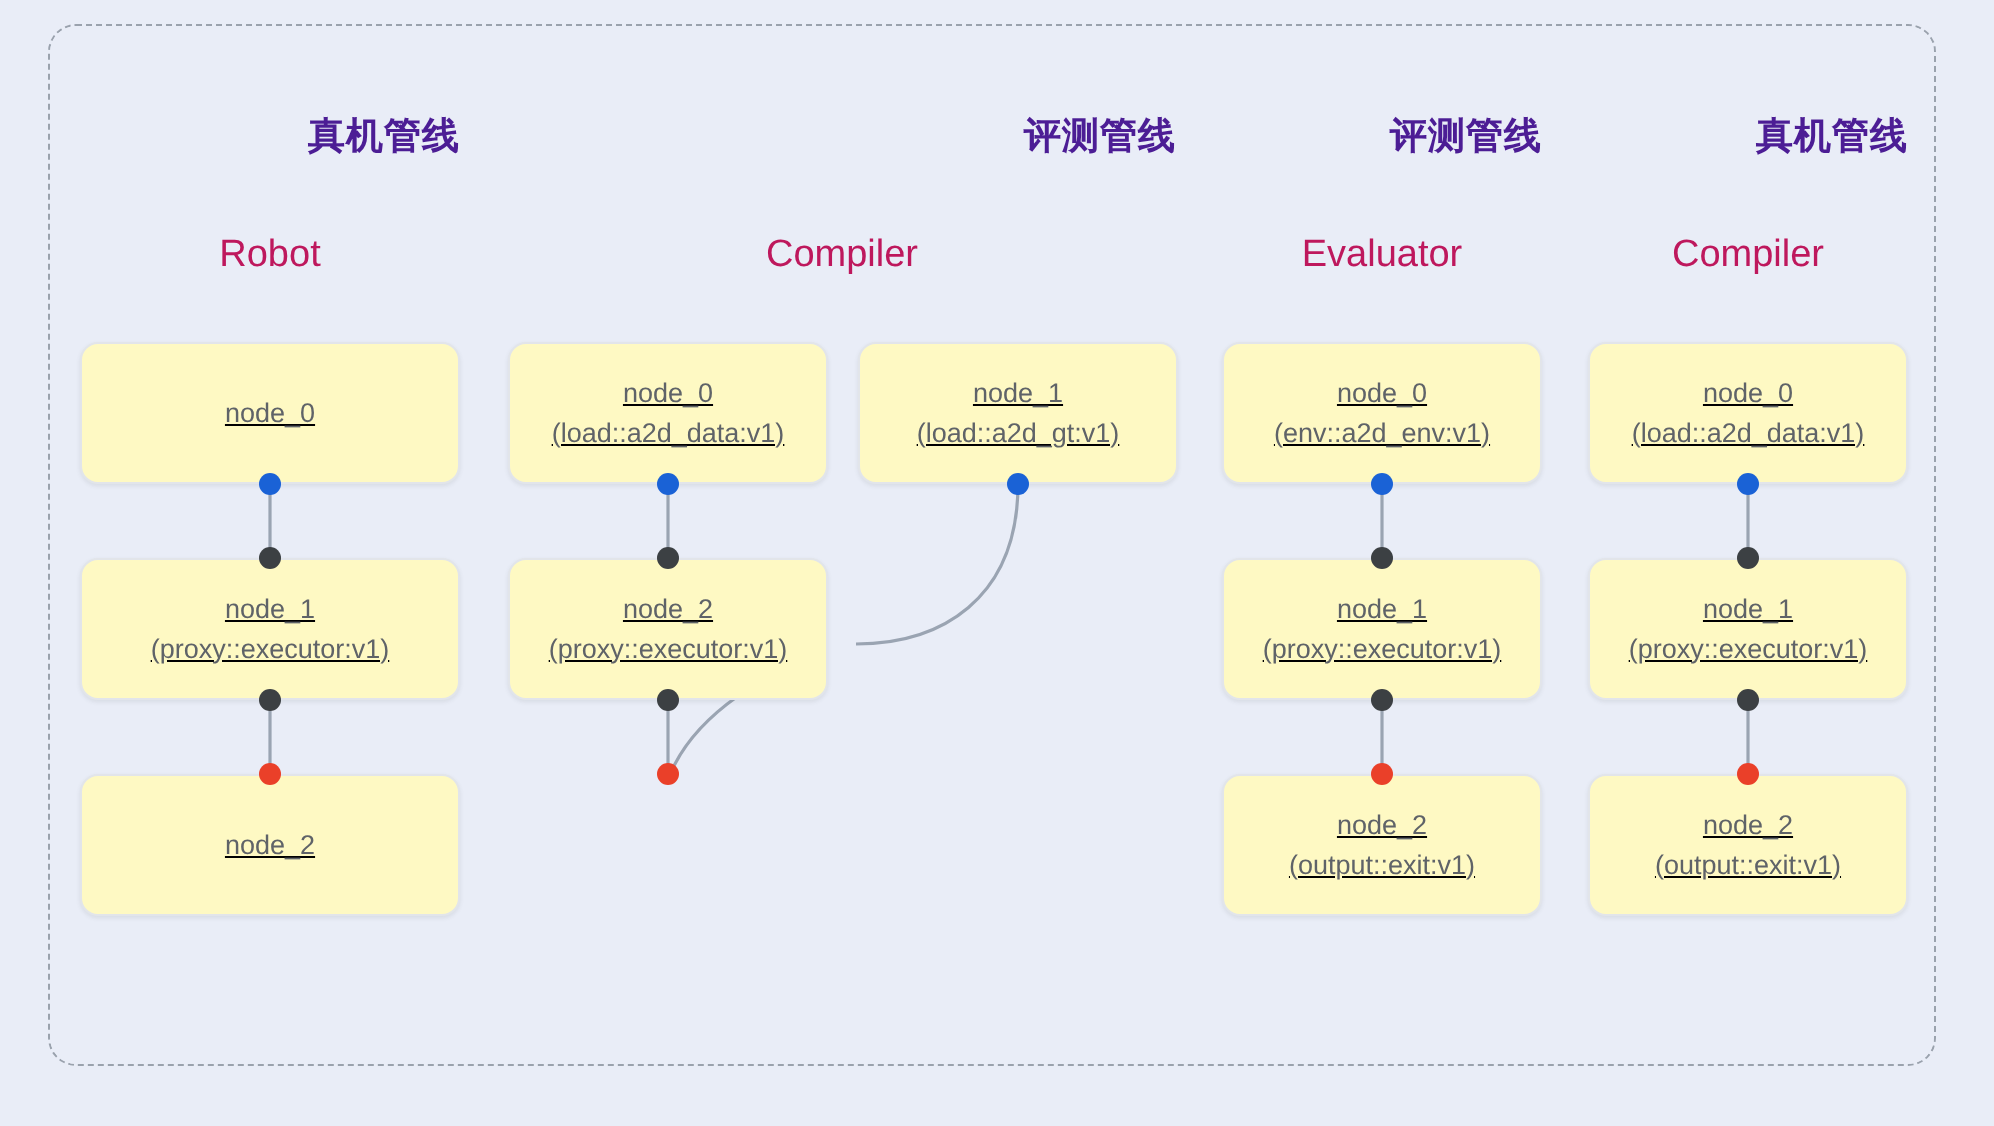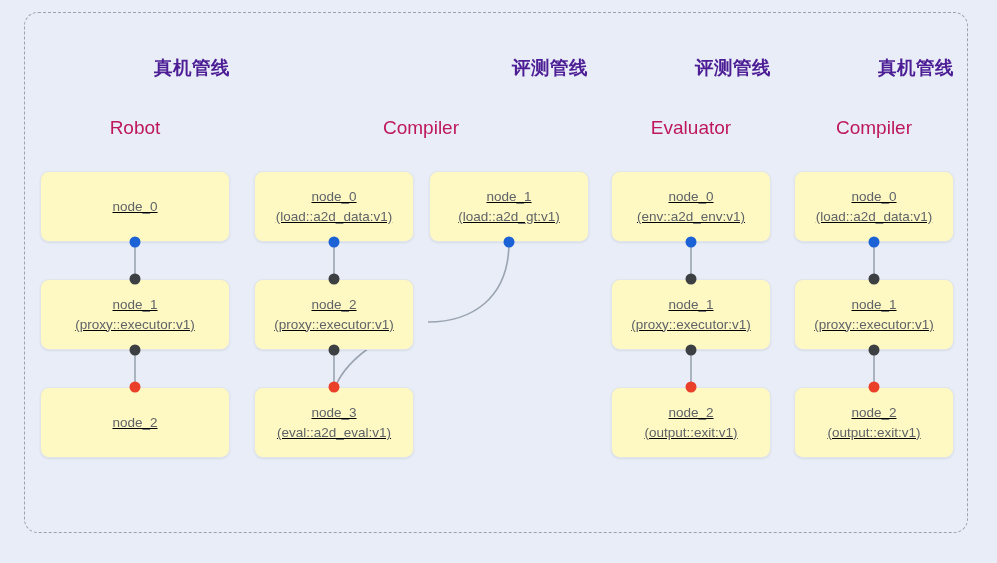--- a/index.html
+++ b/index.html
@@ -177,24 +177,20 @@
   </div>
   <div class="port blue" style="left:509px; top:242px;"></div>
 
   <div class="node" style="left:254px; top:279px; width:160px; height:71px;">
     <div class="node-id">node_2</div>
     <div class="node-spec">(proxy::executor:v1)</div>
   </div>
   <div class="port black" style="left:334px; top:279px;"></div>
   <div class="port black" style="left:334px; top:350px;"></div>
 
-  <div class="node" style="left:254px; top:387px; width:160px; height:71px;">
-    <div class="node-id">node_3</div>
-    <div class="node-spec">(eval::a2d_eval:v1)</div>
-  </div>
   <div class="port red" style="left:334px; top:387px;"></div>
 
   <div class="column" style="left:611px; width:160px;">
     <div class="col-title">评测管线</div>
     <div class="col-subtitle">Evaluator</div>
   </div>
 
   <div class="node" style="left:611px; top:171px; width:160px; height:71px;">
     <div class="node-id">node_0</div>
     <div class="node-spec">(env::a2d_env:v1)</div>

